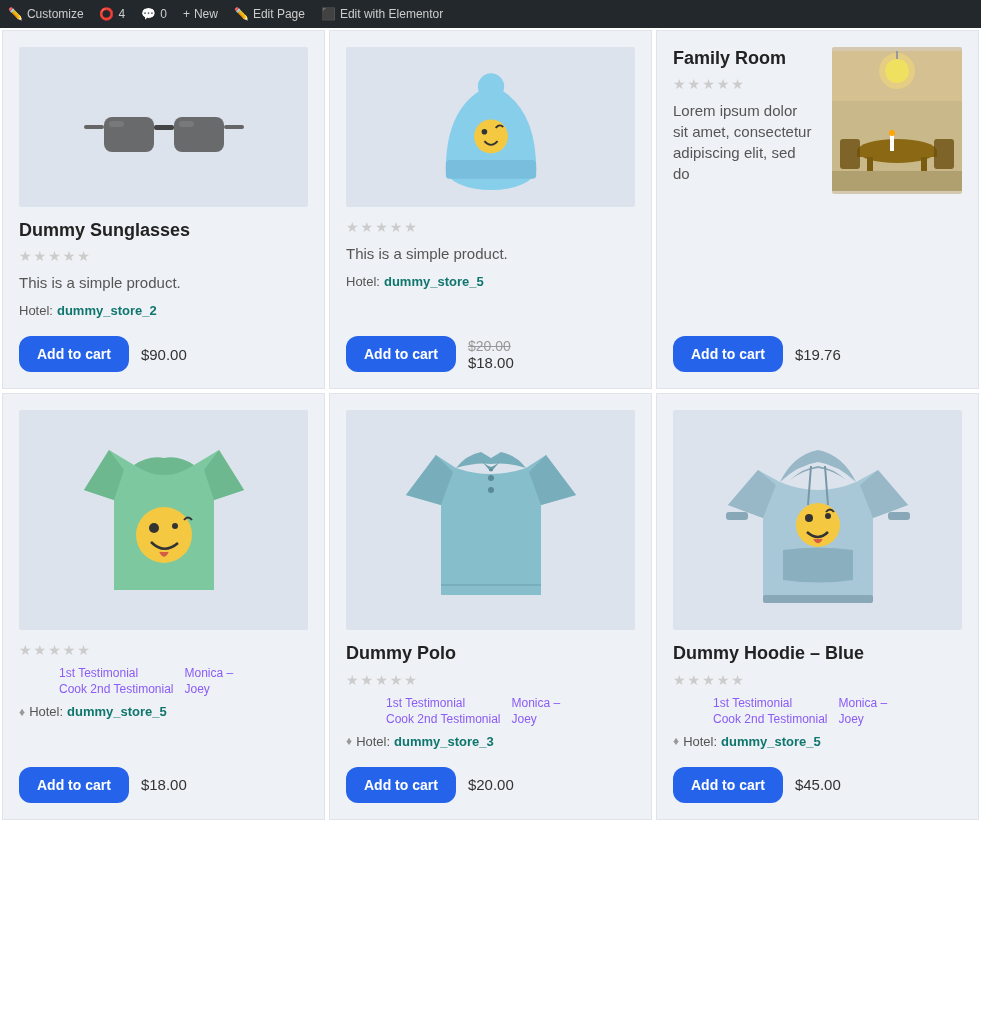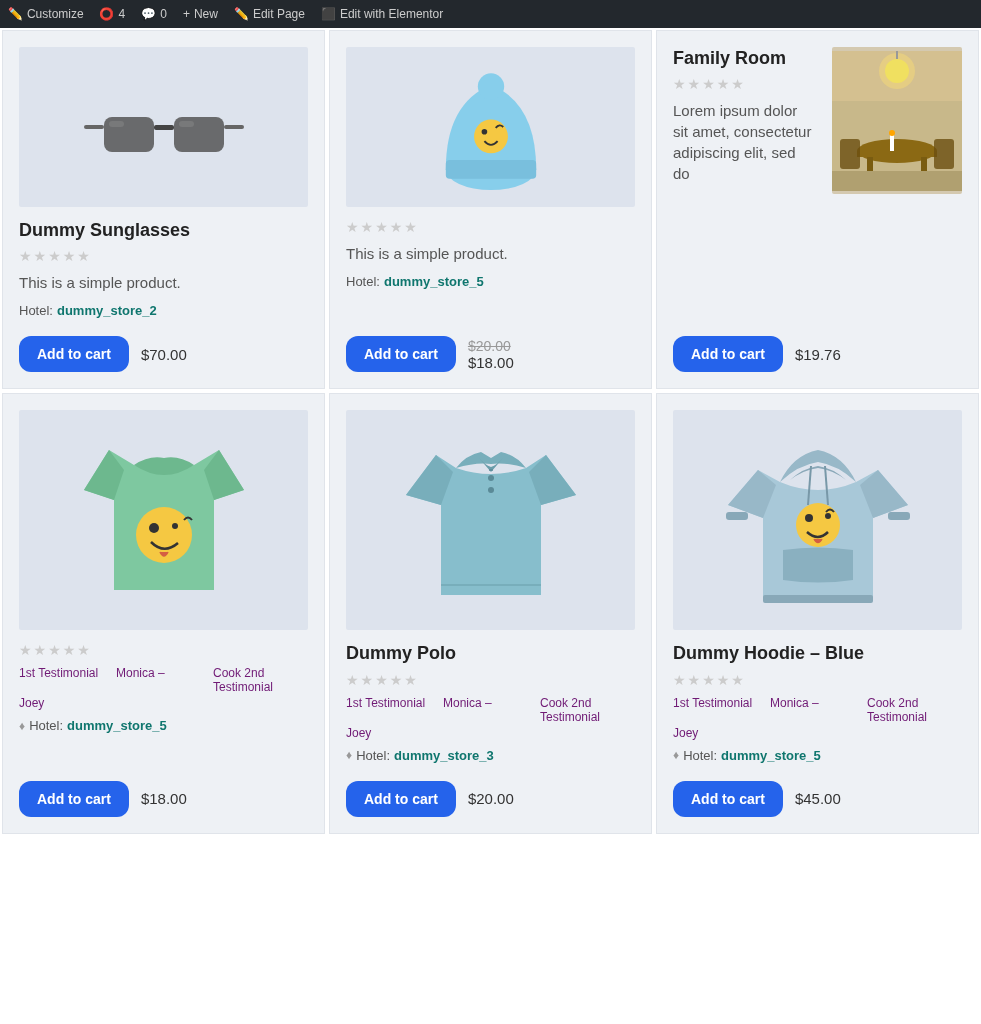--- a/index.html
+++ b/index.html
@@ -83,25 +83,26 @@
       margin-bottom: 10px;
       display: flex;
       align-items: center;
       gap: 4px;
     }
     .hotel-info .diamond-icon { color: #999; font-size: 12px; }
     .hotel-name { font-weight: 700; color: #0f766e; }
 
     .testimonial-info {
       font-size: 12px;
-      color: #701a75;
+      color: #8b5cf6;
       margin-bottom: 8px;
       display: grid;
-      grid-template-columns: 1fr 1fr 1fr;
+      grid-template-columns: 1fr 1fr;
       gap: 2px;
+      margin-left: 40px;
     }
 
     .add-to-cart-row {
       display: flex;
       align-items: center;
       gap: 12px;
       margin-top: auto;
       padding-top: 8px;
     }
 
@@ -214,21 +215,21 @@
       <span class="star">★</span>
       <span class="star">★</span>
     </div>
     <div class="product-description">This is a simple product.</div>
     <div class="hotel-info">
       <span>Hotel:</span>
       <span class="hotel-name">dummy_store_2</span>
     </div>
     <div class="add-to-cart-row">
       <button class="add-to-cart-btn">Add to cart</button>
-      <span class="price">$70.00</span>
+      <span class="price">$90.00</span>
     </div>
   </div>
 
   <div class="product-card">
     <div class="product-image-area">
       <svg width="130" height="160" viewBox="0 0 130 170">
 
         <ellipse cx="65" cy="130" rx="48" ry="22" fill="#87CEEB"></ellipse>
         <path d="M17 130 Q17 60 65 40 Q113 60 113 130" fill="#87CEEB"></path>
 

